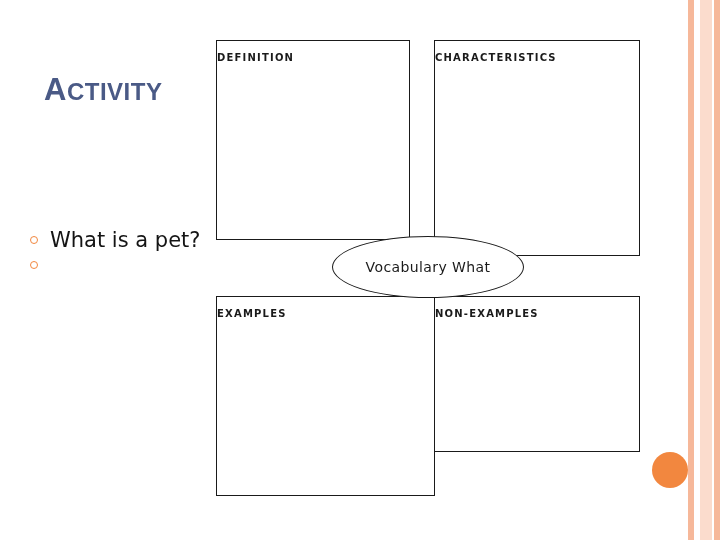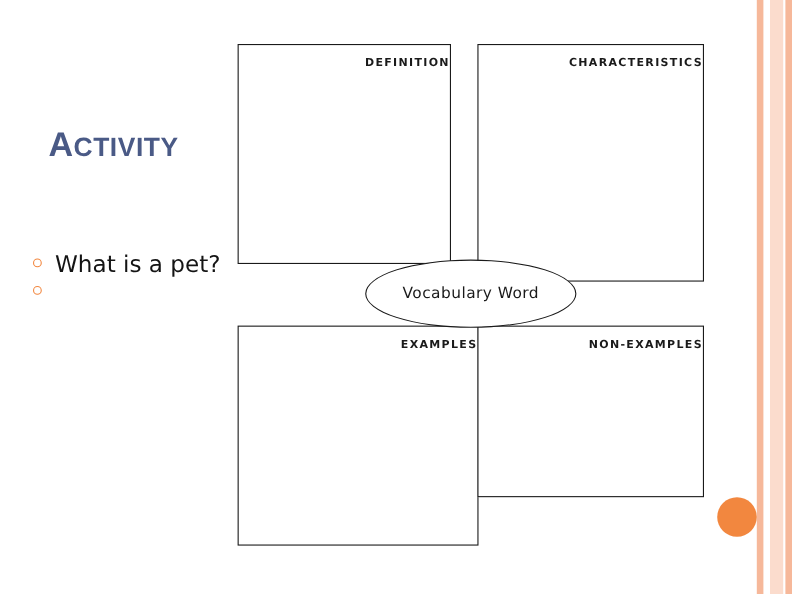--- a/index.html
+++ b/index.html
@@ -56,21 +56,20 @@
   
   .title {
     position: absolute;
     left: 44px;
     top: 72px;
     color: #4a5a86;
     font-family: "Liberation Sans", sans-serif;
     font-weight: bold;
     letter-spacing: 0.5px;
     white-space: nowrap;
-    margin-top: 42px;
   }
   .title .cap {
     font-size: 31px;
   }
   .title .rest {
     font-size: 24px;
   }
 
   
   .bullets {
@@ -125,21 +124,21 @@
     background: #ffffff;
   }
   .box-def   { left: 0px;   top: 0px;   width: 194px; height: 200px; }
   .box-char  { left: 218px; top: 0px;   width: 206px; height: 216px; }
   .box-ex    { left: 0px;   top: 256px; width: 219px; height: 200px; }
   .box-nonex { left: 218px; top: 256px; width: 206px; height: 156px; }
 
   .box-label {
     position: absolute;
     width: 100%;
-    text-align: right;
+    text-align: left;
     top: 11px;
     font-family: "DejaVu Sans", sans-serif;
     font-size: 10px;
     font-weight: bold;
     letter-spacing: 1.2px;
     color: #1a1a1a;
   }
 
   .ellipse {
     position: absolute;
@@ -194,17 +193,17 @@
     <div class="box box-char">
       <div class="box-label">CHARACTERISTICS</div>
     </div>
     <div class="box box-ex">
       <div class="box-label">EXAMPLES</div>
     </div>
     <div class="box box-nonex">
       <div class="box-label">NON-EXAMPLES</div>
     </div>
     <div class="ellipse">
-      <span class="ellipse-label">Vocabulary Word</span>
+      <span class="ellipse-label">Vocabulary What</span>
     </div>
   </div>
 
 </div>
 
 </body></html>

